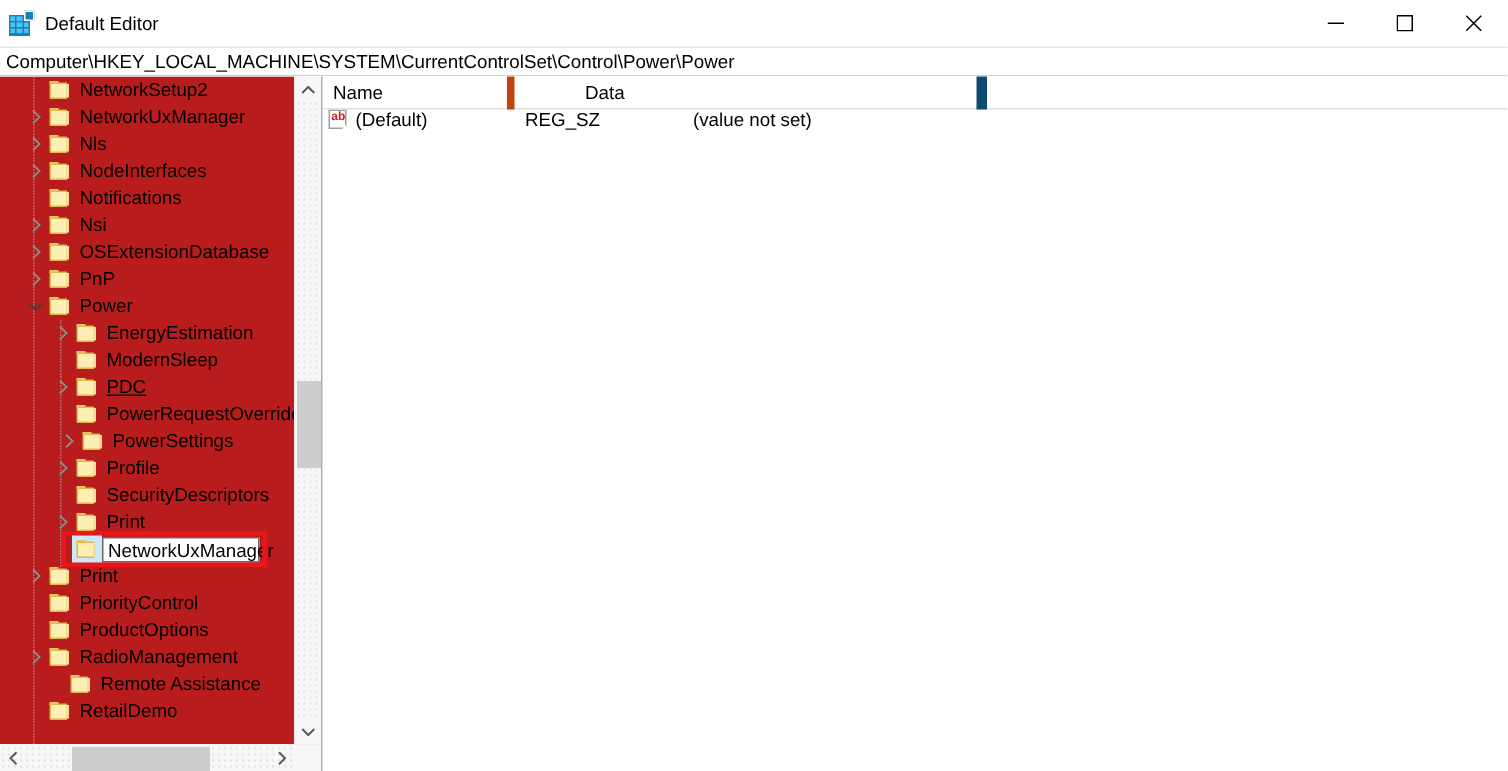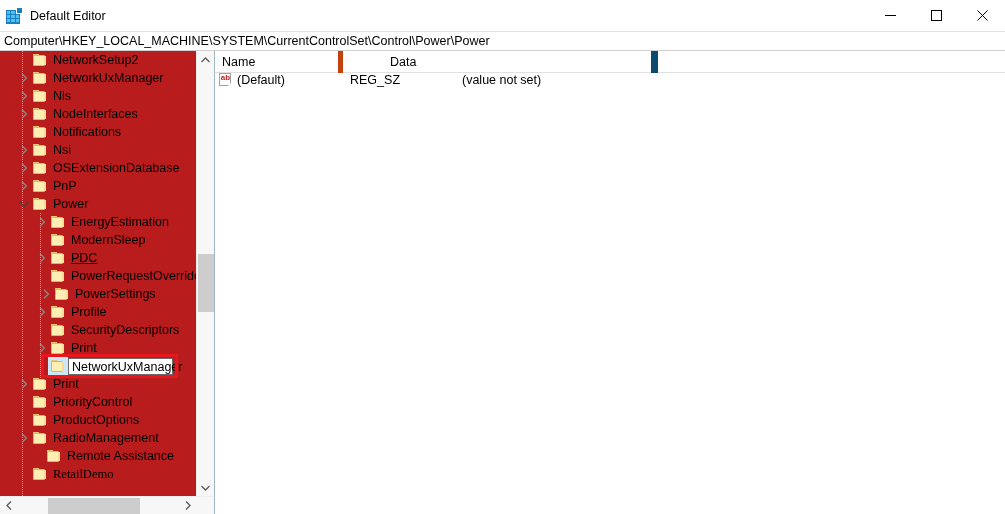--- a/index.html
+++ b/index.html
@@ -667,21 +667,21 @@
               <div class="tree-row" style="top: 396px; position: absolute; left: 0px; right: 0px; padding-left: 14px;">
                 <div class="indent" style="width: 16px;"></div>
                 <div class="twisty"></div>
                 <div class="folder">
                   <div class="tab"></div>
                   <div class="body"></div>
                   <div class="edge"></div>
                 </div>
                 <div class="tree-label">Remote Assistance</div>
               </div>
-              <div class="tree-row" style="top: 414px; position: absolute; left: 0px; right: 0px; font-family: Liberation Serif, serif;">
+              <div class="tree-row" style="top: 414px; position: absolute; left: 0px; right: 0px;">
                 <div class="indent" style="width: 16px;"></div>
                 <div class="twisty"></div>
                 <div class="folder">
                   <div class="tab"></div>
                   <div class="body"></div>
                   <div class="edge"></div>
                 </div>
                 <div class="tree-label">RetailDemo</div>
               </div>
             </div>

